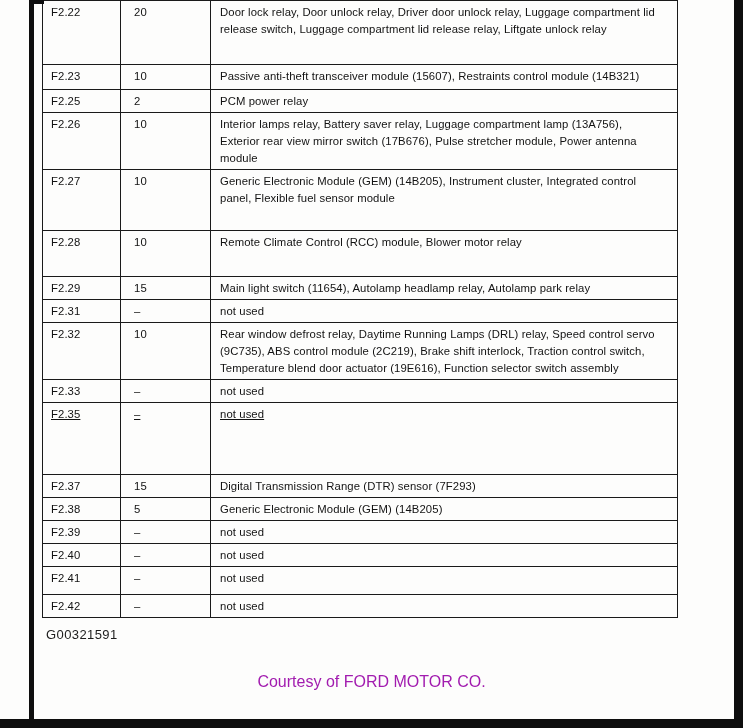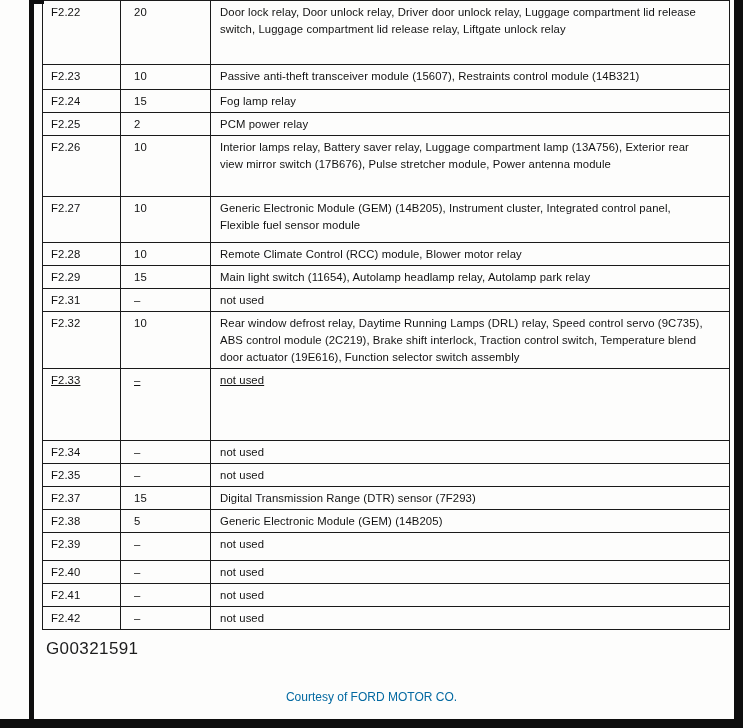--- a/index.html
+++ b/index.html
@@ -16,21 +16,21 @@
   
   .edge-left   { position: absolute; left: 29px; top: 0; width: 5px;  height: 728px; background: #0e0e0e; }
   .edge-right  { position: absolute; right: 0;  top: 0; width: 9px;  height: 728px; background: #0e0e0e; }
   .edge-bottom { position: absolute; left: 0; bottom: 0; width: 743px; height: 9px; background: #0e0e0e; }
   .corner-tick { position: absolute; left: 29px; top: 0; width: 15px; height: 4px; background: #0e0e0e; }
 
   table.fuse-table {
     border-collapse: collapse;
     margin-left: 42px;
     margin-top: 0;
-    width: 688px;
+    width: 636px;
     table-layout: fixed;
     border-radius: 30px;
   }
   .fuse-table td {
     border: 1px solid #1a1a1a;
     vertical-align: top;
     font-size: 11.3px;
     line-height: 17px;
     letter-spacing: 0.1px;
   }
@@ -42,29 +42,29 @@
   .fuse-table tbody tr { height: 23px; }
   .fuse-table tbody tr:nth-child(1)  { height: 64px; }
   .fuse-table tbody tr:nth-child(2)  { height: 25px; }
   .fuse-table tbody tr:nth-child(5)  { height: 61px; }
   .fuse-table tbody tr:nth-child(6)  { height: 46px; }
   .fuse-table tbody tr:nth-child(11) { height: 72px; text-decoration: underline; }
   .fuse-table tbody tr:nth-child(16) { height: 28px; }
 
   .figure-code {
     margin: 9px 0 0 46px;
-    font-size: 17px;
+    font-size: 13px;
     letter-spacing: 0.4px;
     color: #1c1c1c;
   }
   .courtesy {
     margin-top: 31px;
     text-align: center;
-    font-size: 12px;
-    color: #0369a1;
+    font-size: 16px;
+    color: #a21caf;
   }
 </style>
 </head>
 <body>
 
 <div class="page">
   <div class="corner-tick"></div>
   <div class="edge-left"></div>
   <div class="edge-right"></div>
   <div class="edge-bottom"></div>
@@ -73,25 +73,20 @@
     <tbody>
         <tr>
           <td class="fuse">F2.22</td>
           <td class="amps">20</td>
           <td class="desc">Door lock relay, Door unlock relay, Driver door unlock relay, Luggage compartment lid release switch, Luggage compartment lid release relay, Liftgate unlock relay</td>
         </tr>
         <tr>
           <td class="fuse">F2.23</td>
           <td class="amps">10</td>
           <td class="desc">Passive anti-theft transceiver module (15607), Restraints control module (14B321)</td>
-        </tr>
-        <tr>
-          <td class="fuse">F2.24</td>
-          <td class="amps">15</td>
-          <td class="desc">Fog lamp relay</td>
         </tr>
         <tr>
           <td class="fuse">F2.25</td>
           <td class="amps">2</td>
           <td class="desc">PCM power relay</td>
         </tr>
         <tr>
           <td class="fuse">F2.26</td>
           <td class="amps">10</td>
           <td class="desc">Interior lamps relay, Battery saver relay, Luggage compartment lamp (13A756), Exterior rear view mirror switch (17B676), Pulse stretcher module, Power antenna module</td>
@@ -116,25 +111,20 @@
           <td class="amps">–</td>
           <td class="desc">not used</td>
         </tr>
         <tr>
           <td class="fuse">F2.32</td>
           <td class="amps">10</td>
           <td class="desc">Rear window defrost relay, Daytime Running Lamps (DRL) relay, Speed control servo (9C735), ABS control module (2C219), Brake shift interlock, Traction control switch, Temperature blend door actuator (19E616), Function selector switch assembly</td>
         </tr>
         <tr>
           <td class="fuse">F2.33</td>
-          <td class="amps">–</td>
-          <td class="desc">not used</td>
-        </tr>
-        <tr>
-          <td class="fuse">F2.34</td>
           <td class="amps">–</td>
           <td class="desc">not used</td>
         </tr>
         <tr>
           <td class="fuse">F2.35</td>
           <td class="amps">–</td>
           <td class="desc">not used</td>
         </tr>
         <tr>
           <td class="fuse">F2.37</td>

